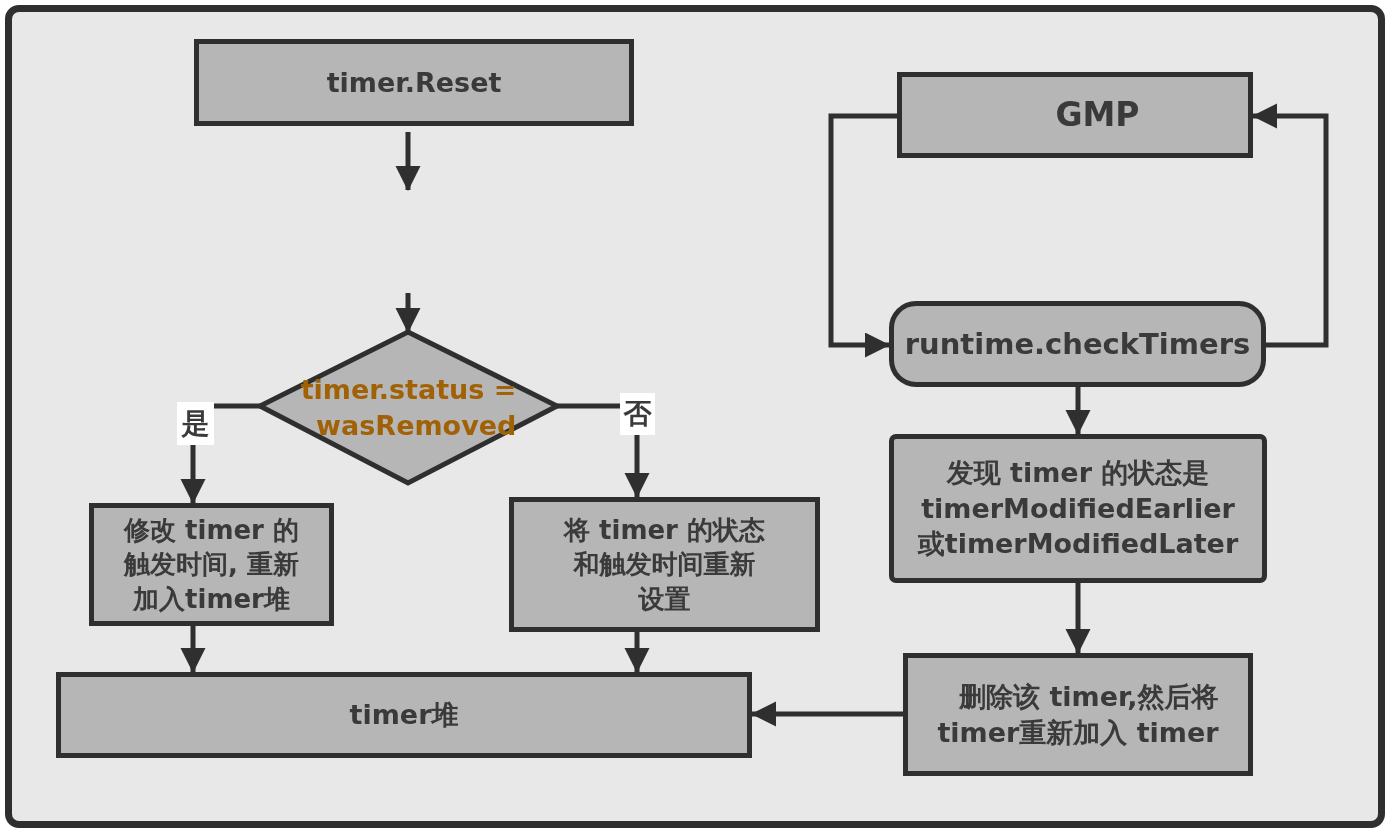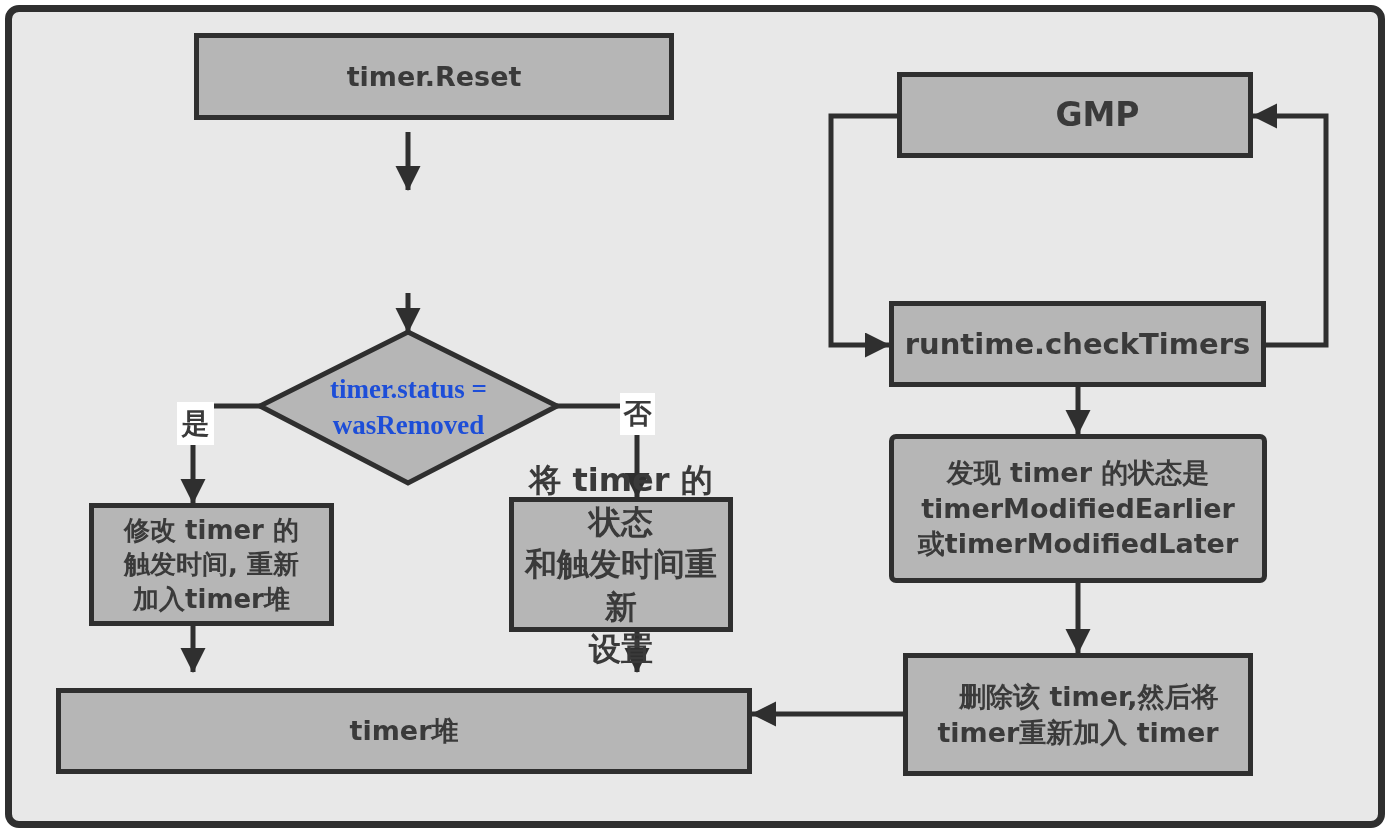--- a/index.html
+++ b/index.html
@@ -54,36 +54,35 @@
     font-size: 28px;
     display: flex;
     align-items: center;
     justify-content: center;
   }
   .decision-text {
     position: absolute;
     display: flex;
     align-items: center;
     justify-content: center;
-    text-align: center;
+    text-align: right;
     font-weight: bold;
-    color: #1d4ed8;
+    color: #a16207;
     white-space: pre-line;
     line-height: 1.3;
     font-size: 27px;
-    font-family: Liberation Serif, serif;
   }
   
-  #node-timer-reset   { left: 194px; top: 33px;  width: 480px; height: 87px;  font-size: 27px; }
+  #node-timer-reset   { left: 194px; top: 39px;  width: 440px; height: 87px;  font-size: 27px; }
   #node-set-status    { left: 196px; top: 190px; width: 424px; height: 103px; font-size: 27px; }
   #node-modify-readd  { left: 71px;  top: 503px; width: 245px; height: 123px; font-size: 26px; margin-left: 18px; }
-  #node-reset-fields  { left: 509px; top: 497px; width: 224px; height: 135px; font-size: 32px; }
-  #node-timer-heap    { left: 56px;  top: 672px; width: 696px; height: 86px;  font-size: 27px; margin-top: 16px; }
+  #node-reset-fields  { left: 509px; top: 497px; width: 311px; height: 135px; font-size: 26px; }
+  #node-timer-heap    { left: 56px;  top: 672px; width: 696px; height: 86px;  font-size: 27px; }
   #node-gmp           { left: 897px; top: 72px;  width: 356px; height: 86px;  font-size: 33px; padding-left: 45px; }
-  #node-check-timers  { left: 889px; top: 301px; width: 377px; height: 86px;  font-size: 29px; }
+  #node-check-timers  { left: 889px; top: 301px; width: 377px; height: 86px;  font-size: 29px; border-radius: 27px; }
   #node-found-status  { left: 889px; top: 434px; width: 378px; height: 149px; font-size: 27px; border-radius: 7px; }
   #node-delete-readd  { left: 903px; top: 653px; width: 350px; height: 123px; font-size: 27px; text-align: right; }
   #decision-text-box  { left: 262px; top: 336px; width: 293px; height: 143px; }
   #label-yes { left: 177px; top: 402px; width: 37px; height: 43px; }
   #label-no  { left: 620px; top: 393px; width: 35px; height: 42px; }
 </style>
 </head>
 <body>
 
 <div id="canvas">

